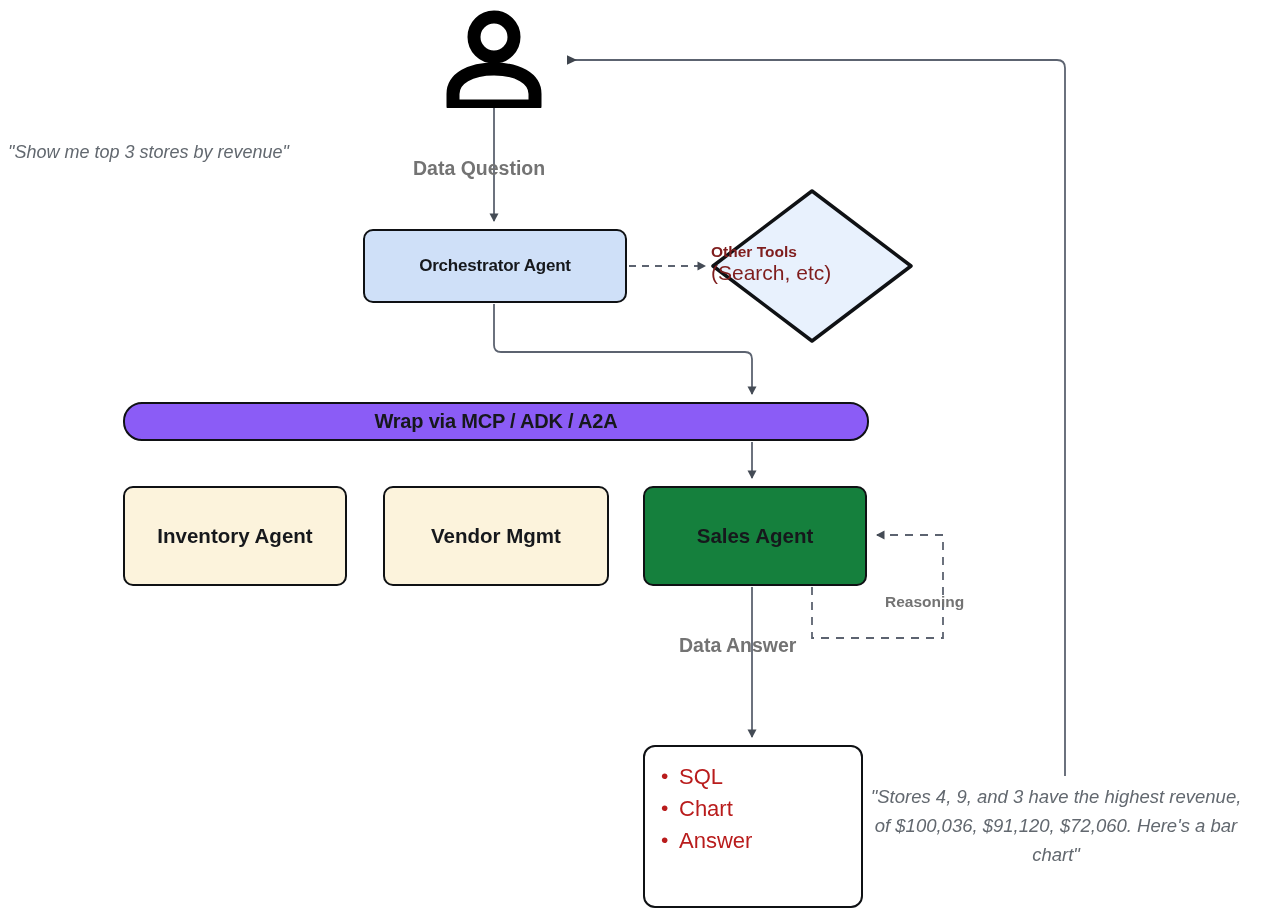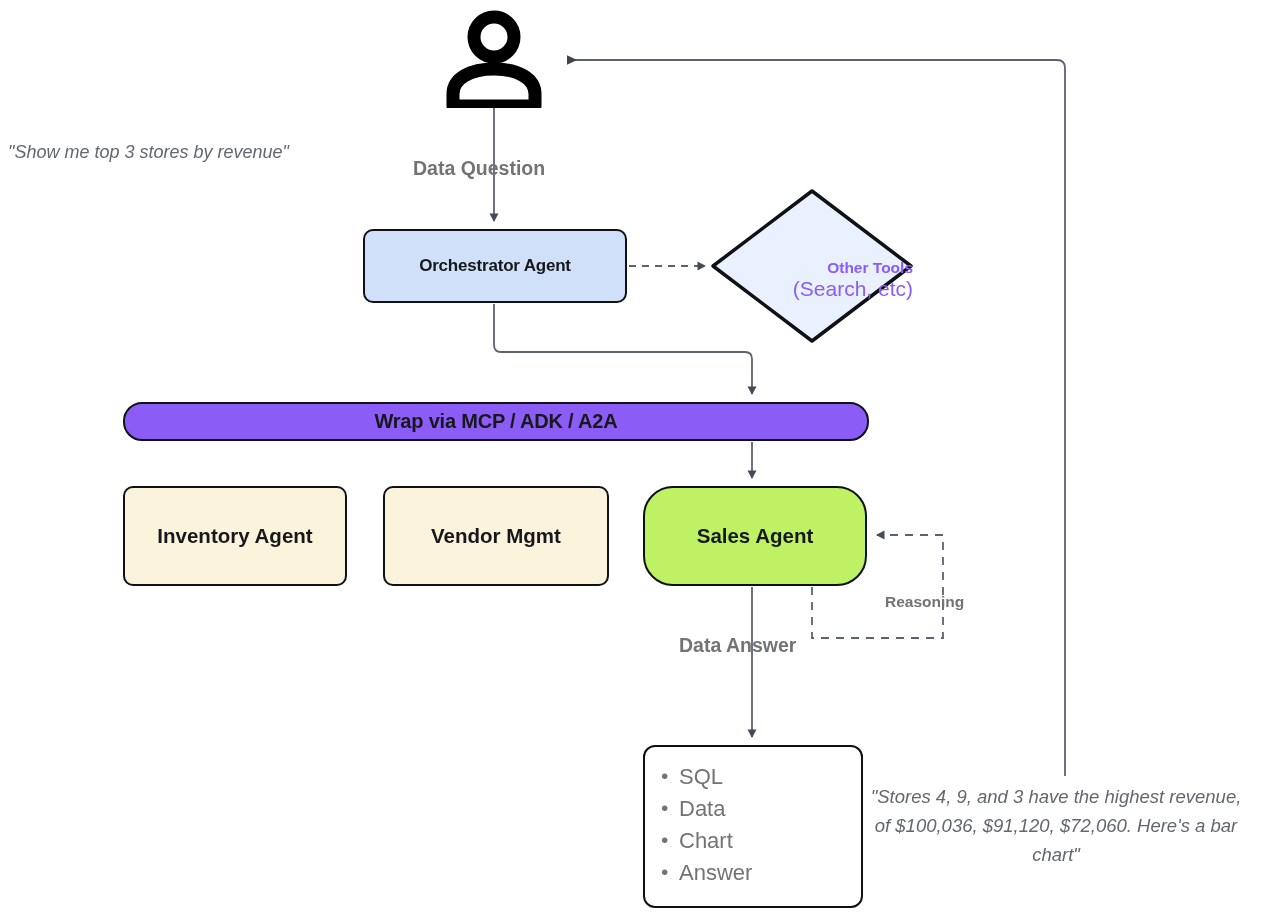--- a/index.html
+++ b/index.html
@@ -65,66 +65,65 @@
   }
   #vendor-mgmt {
     left: 383px; top: 486px;
     width: 226px; height: 100px;
     background: #fcf3dc;
     font-size: 20.5px;
   }
   #sales-agent {
     left: 643px; top: 486px;
     width: 224px; height: 100px;
-    background: #bef264;
+    background: #15803d;
     font-size: 20.5px;
-    border-radius: 30px;
   }
 
   #output-artifacts {
     left: 643px; top: 745px;
     width: 220px; height: 163px;
     background: #ffffff;
     border-radius: 12px;
     display: block;
     font-weight: normal;
   }
   #output-artifacts ul {
     margin: 0;
     padding: 14px 0 0 34px;
     list-style: none;
   }
   #output-artifacts li {
     position: relative;
     font-size: 22px;
     font-weight: normal;
-    color: #737373;
+    color: #b91c1c;
     line-height: 32px;
     text-align: left;
   }
   #output-artifacts li::before {
     content: "\2022";
     position: absolute;
     left: -18px;
     top: -1px;
     font-size: 21px;
   }
 
   
   #other-tools {
     position: absolute;
     left: 711px; top: 189px;
     width: 202px; height: 154px;
   }
   #other-tools .diamond-label {
     position: absolute;
-    left: 0; top: 68px;
+    left: 0; top: 52px;
     width: 202px;
-    text-align: right;
-    color: #8b5cf6;
+    text-align: left;
+    color: #7f1d1d;
     line-height: 21px;
   }
   .diamond-title { font-size: 15.5px; font-weight: bold; display:block; }
   .diamond-sub   { font-size: 21px; font-weight: normal; display:block; }
 
   
   #user-person-icon {
     position: absolute;
     left: 445px; top: 10px;
     width: 98px; height: 98px;
@@ -225,21 +224,20 @@
     <span>Inventory Agent</span>
   </div>
 
   <div class="node" id="sales-agent">
     <span>Sales Agent</span>
   </div>
 
   <div class="node" id="output-artifacts">
     <ul>
       <li>SQL</li>
-      <li>Data</li>
       <li>Chart</li>
       <li>Answer</li>
     </ul>
   </div>
 
   <div class="edge-label" id="label-data-question">Data Question</div>
 
   <div class="edge-label" id="label-data-answer">Data Answer</div>
 
   <div class="edge-label" id="label-reasoning">Reasoning</div>

